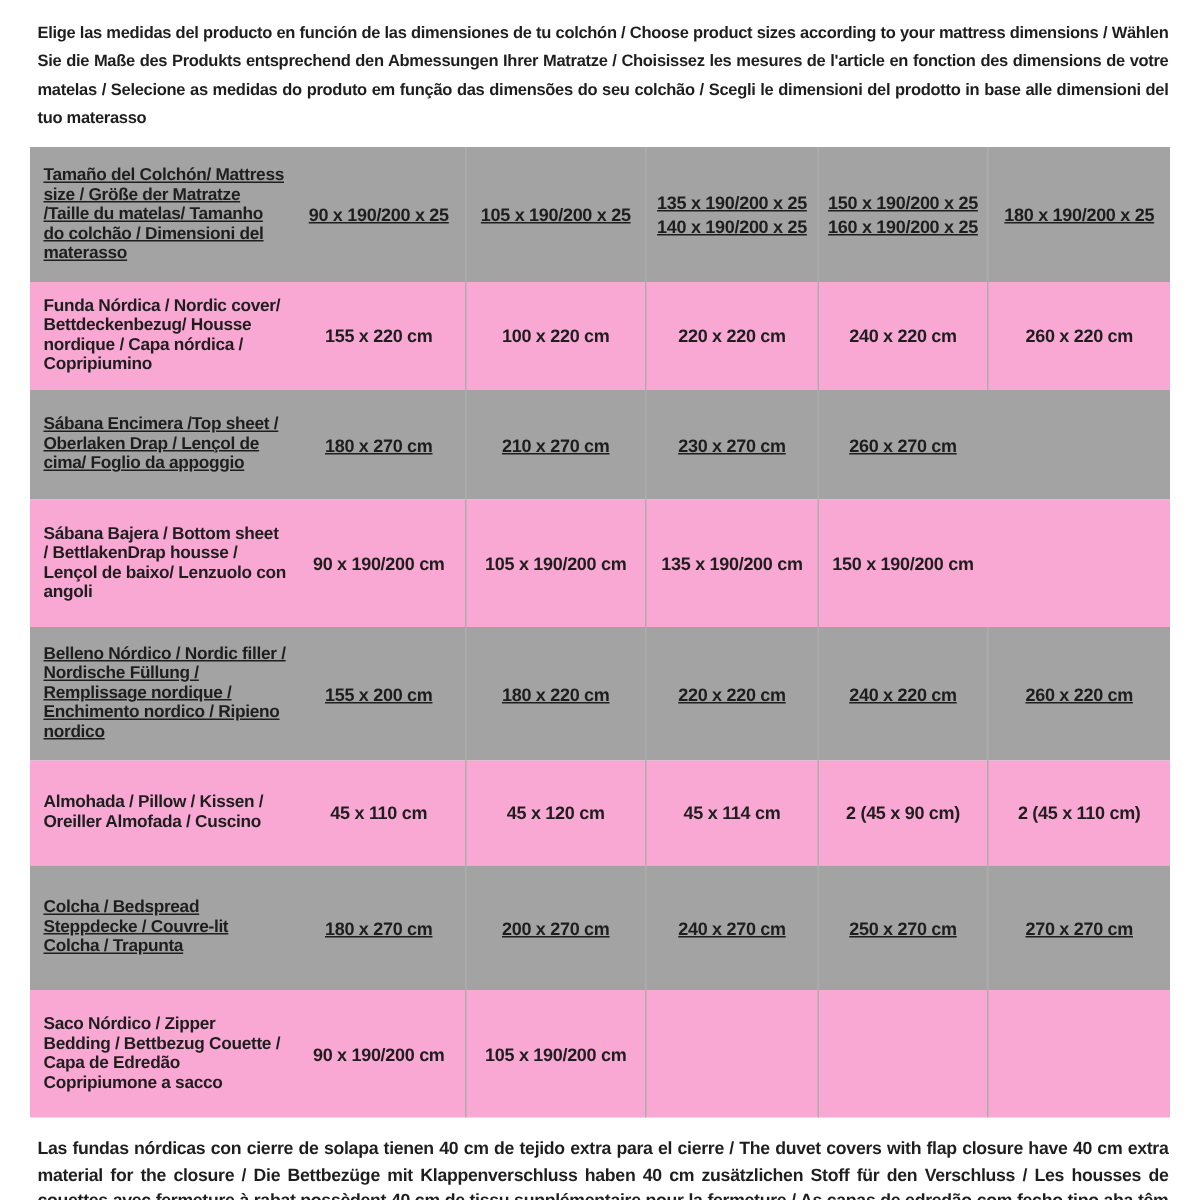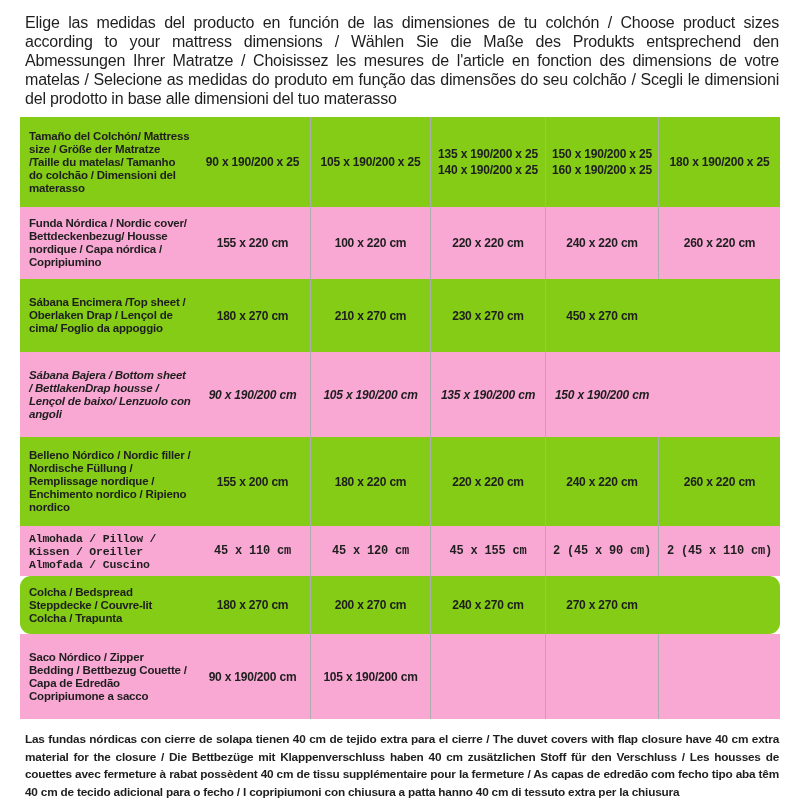--- a/index.html
+++ b/index.html
@@ -6,42 +6,42 @@
   body{
     width:800px;height:800px;overflow:hidden;background:#ffffff;
     font-family:"Liberation Sans","DejaVu Sans",sans-serif;
     color:#1e1e1e;-webkit-font-smoothing:antialiased;
   }
   .page{width:800px;height:800px;position:relative;}
 
   
   .intro{
     padding:13px 21px 0 25px;
-    font-size:16px;font-weight:normal;line-height:19px;
+    font-size:11px;font-weight:bold;line-height:19px;
     text-align:justify;letter-spacing:-0.2px;
   }
 
   
   .size-table{
     margin:9px 20px 0 20px;width:760px;
   }
   .trow{
     display:grid;
     grid-template-columns:175px 115px 120px 115px 113px 122px;
     align-items:stretch;
   }
-  .trow.gray{background:#84cc16;}
+  .trow.gray{background:#a3a3a3;text-decoration:underline;}
   .trow.lite{background:#f9a8d4;}
   .r0{height:90px;}
   .r1{height:72px;}
   .r2{height:73px;}
-  .r3{height:85px;font-style:italic;}
+  .r3{height:85px;}
   .r4{height:89px;}
-  .r5{height:50px;font-family:Liberation Mono, monospace;}
-  .r6{height:58px;border-radius:11px;}
+  .r5{height:70px;}
+  .r6{height:83px;}
   .r7{height:85px;}
   .label-cell{
     display:flex;align-items:center;
     padding-left:9px;padding-right:4px;
     font-size:11.5px;font-weight:bold;line-height:13px;
     letter-spacing:-0.2px;
   }
   .val-cell{
     display:flex;align-items:center;justify-content:center;
     text-align:center;white-space:pre-line;
@@ -84,21 +84,21 @@
       <div class="val-cell">220 x 220 cm</div>
       <div class="val-cell">240 x 220 cm</div>
       <div class="val-cell">260 x 220 cm</div>
     </div>
 
     <div class="trow gray r2">
       <div class="label-cell">Sábana Encimera /Top sheet / Oberlaken Drap / Lençol de cima/ Foglio da appoggio</div>
       <div class="val-cell">180 x 270 cm</div>
       <div class="val-cell">210 x 270 cm</div>
       <div class="val-cell">230 x 270 cm</div>
-      <div class="val-cell">450 x 270 cm</div>
+      <div class="val-cell">260 x 270 cm</div>
     </div>
 
     <div class="trow lite r3">
       <div class="label-cell">Sábana Bajera / Bottom sheet / BettlakenDrap housse / Lençol de baixo/ Lenzuolo con angoli</div>
       <div class="val-cell">90 x 190/200 cm</div>
       <div class="val-cell">105 x 190/200 cm</div>
       <div class="val-cell">135 x 190/200 cm</div>
       <div class="val-cell">150 x 190/200 cm</div>
     </div>
 
@@ -108,30 +108,31 @@
       <div class="val-cell">180 x 220 cm</div>
       <div class="val-cell">220 x 220 cm</div>
       <div class="val-cell">240 x 220 cm</div>
       <div class="val-cell">260 x 220 cm</div>
     </div>
 
     <div class="trow lite r5">
       <div class="label-cell">Almohada  / Pillow / Kissen / Oreiller Almofada / Cuscino</div>
       <div class="val-cell">45 x 110 cm</div>
       <div class="val-cell">45 x 120 cm</div>
-      <div class="val-cell">45 x 155 cm</div>
+      <div class="val-cell">45 x 114 cm</div>
       <div class="val-cell">2 (45 x 90 cm)</div>
       <div class="val-cell">2 (45 x 110 cm)</div>
     </div>
 
     <div class="trow gray r6">
       <div class="label-cell">Colcha / Bedspread Steppdecke / Couvre-lit Colcha / Trapunta</div>
       <div class="val-cell">180 x 270 cm</div>
       <div class="val-cell">200 x 270 cm</div>
       <div class="val-cell">240 x 270 cm</div>
+      <div class="val-cell">250 x 270 cm</div>
       <div class="val-cell">270 x 270 cm</div>
     </div>
 
     <div class="trow lite r7">
       <div class="label-cell">Saco Nórdico / Zipper Bedding / Bettbezug Couette  / Capa de Edredão Copripiumone a sacco</div>
       <div class="val-cell">90 x 190/200 cm</div>
       <div class="val-cell">105 x 190/200 cm</div>
       <div class="val-cell"></div>
       <div class="val-cell"></div>
       <div class="val-cell"></div>

